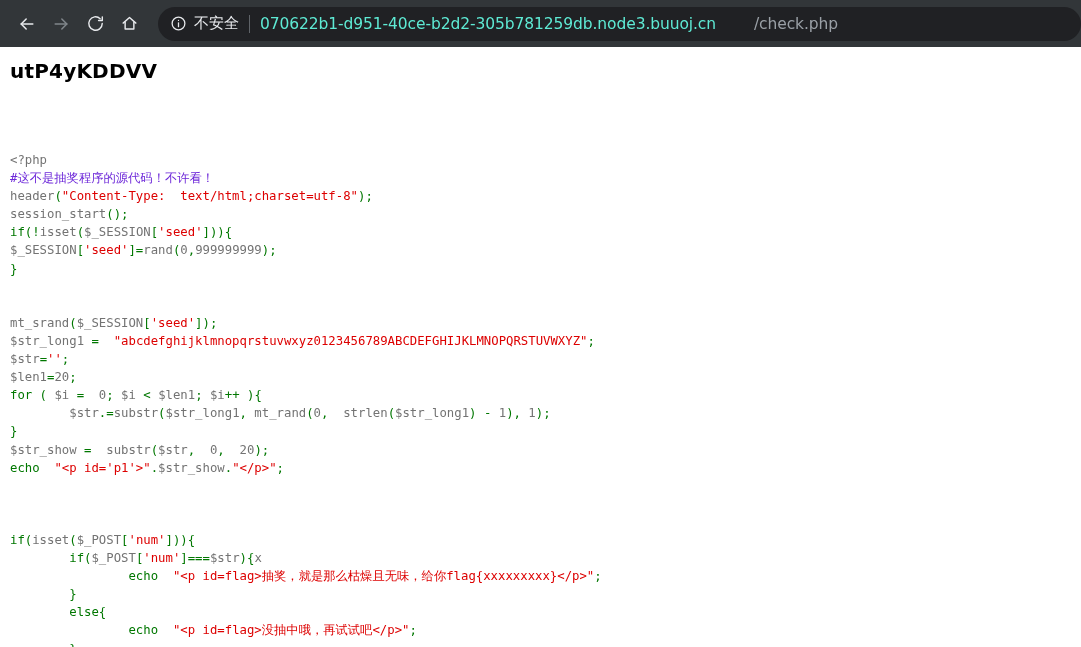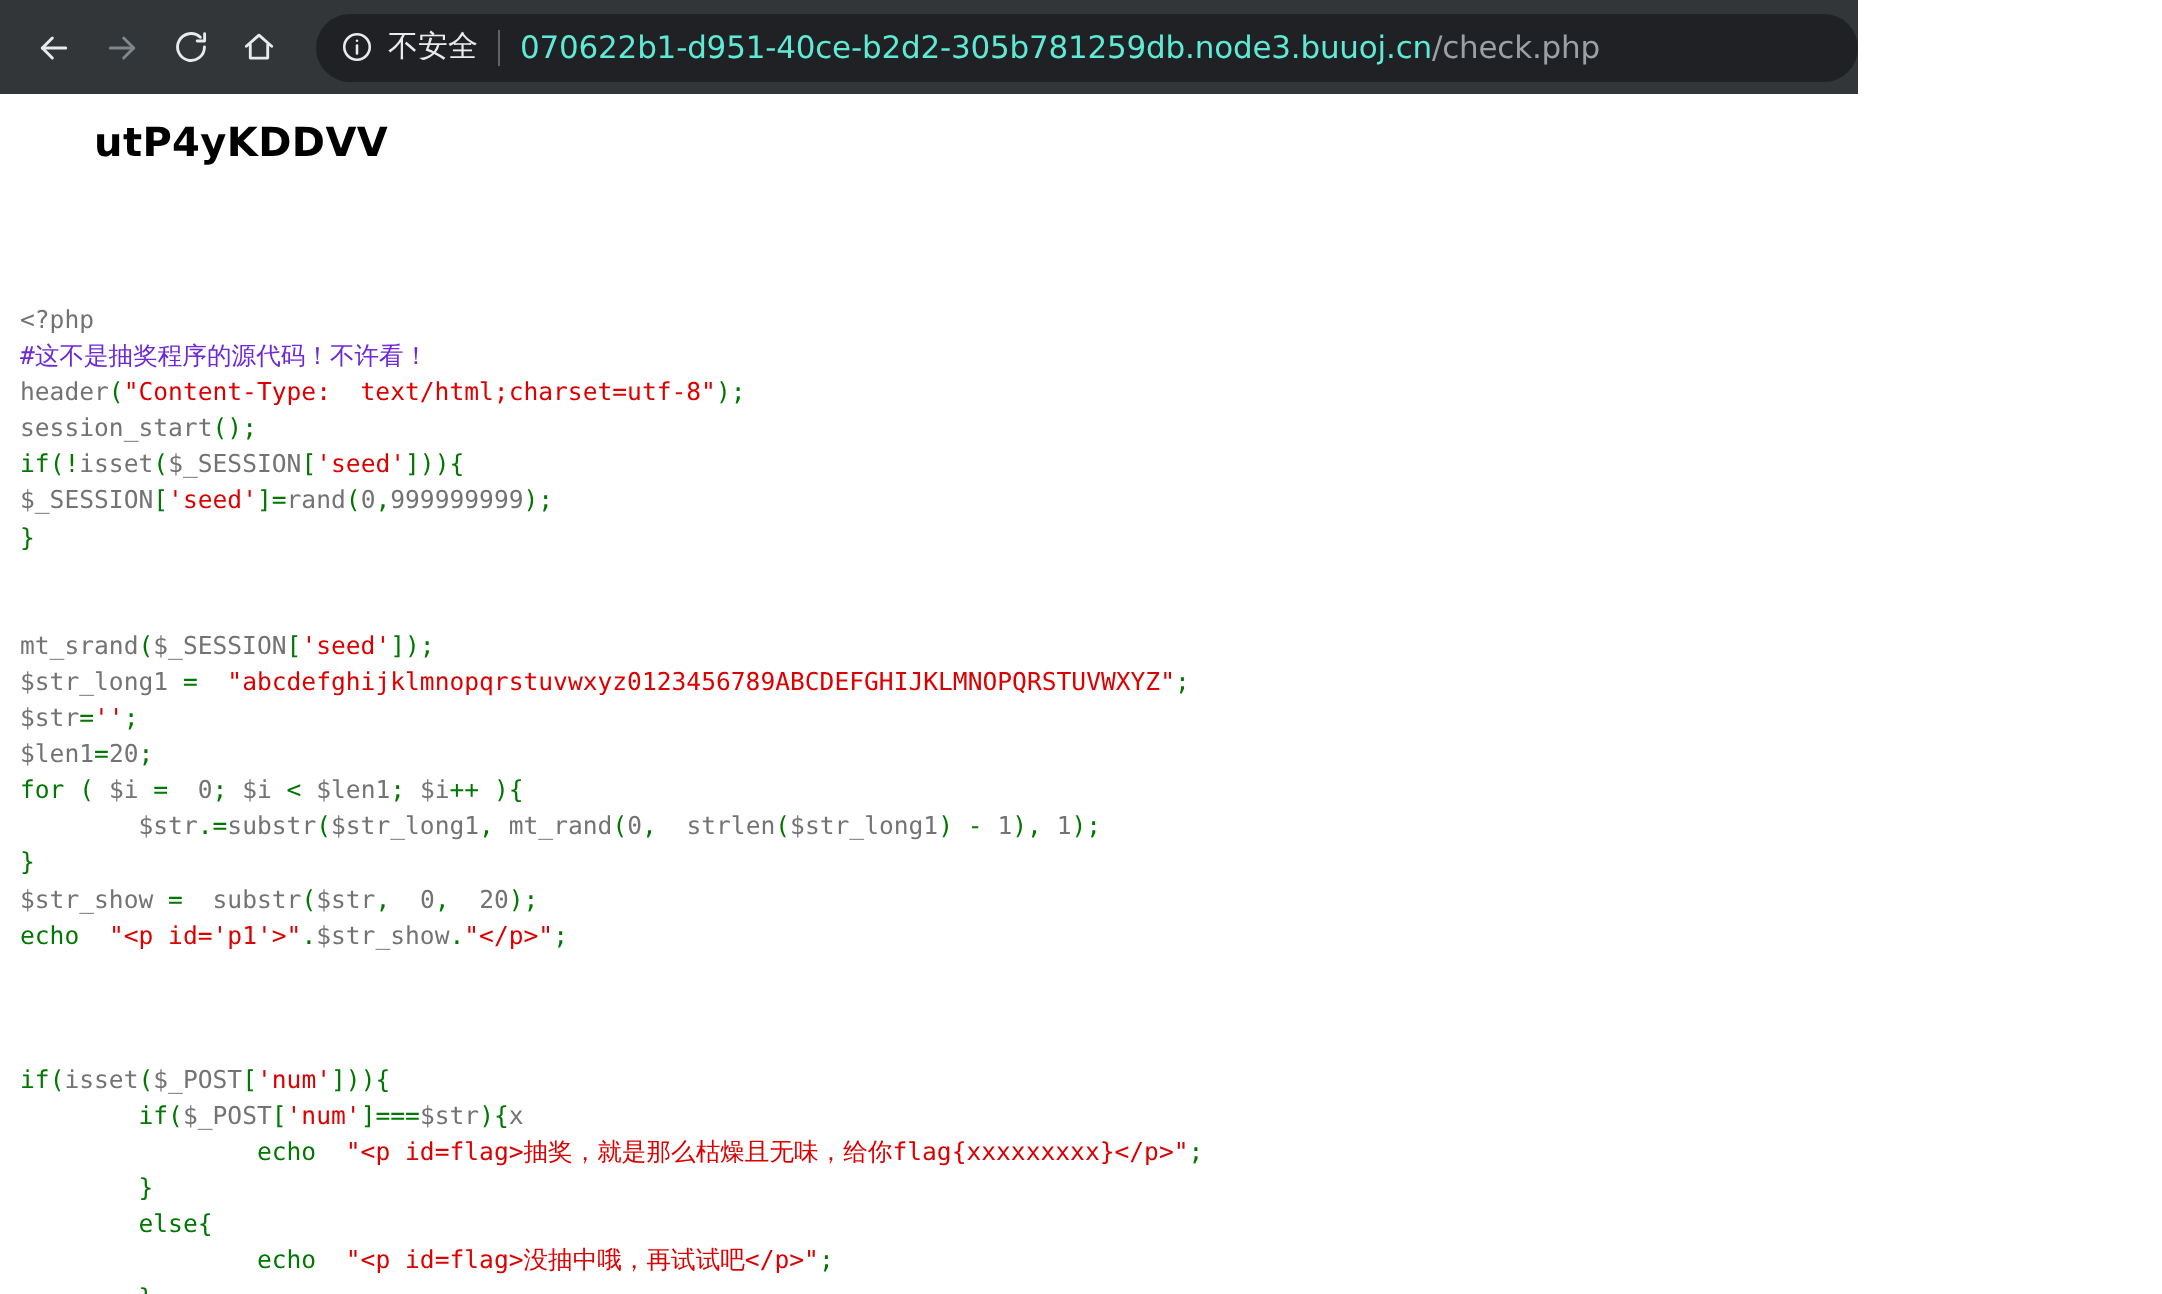--- a/index.html
+++ b/index.html
@@ -6,21 +6,21 @@
   html, body {
     margin: 0; padding: 0;
     width: 1081px; height: 647px;
     background: #ffffff;
     font-family: "Liberation Sans", sans-serif;
     overflow: hidden;
   }
 
   
   #browser-chrome {
-    width: 929px;
+    width: 1081px;
     height: 47px;
     background: #323639;
     display: flex;
     align-items: center;
     padding: 0 0 0 10px;
   }
   .nav-btn {
     width: 34px; height: 34px;
     display: flex; align-items: center; justify-content: center;
     border-radius: 50%;
@@ -54,30 +54,29 @@
     flex: 0 0 auto;
   }
   #url-text {
     font-size: 15.5px;
     white-space: nowrap;
     overflow: hidden;
     font-family: "DejaVu Sans", sans-serif;
     letter-spacing: -0.1px;
   }
   #url-host { color: #5eead4; }
-  #url-path { color: #9aa0a6; }
+  #url-path { color: #9aa0a6; margin-left: 38px; }
 
   
   #page {
     width: 1081px;
     height: 600px;
     background: #ffffff;
     overflow: hidden;
     position: relative;
-    padding-left: 37px;
   }
   #page-title {
     font-size: 20px;
     font-weight: bold;
     color: #000000;
     font-family: "DejaVu Sans", sans-serif;
     margin: 0;
     padding: 12px 0 0 10px;
     letter-spacing: 0.2px;
   }

